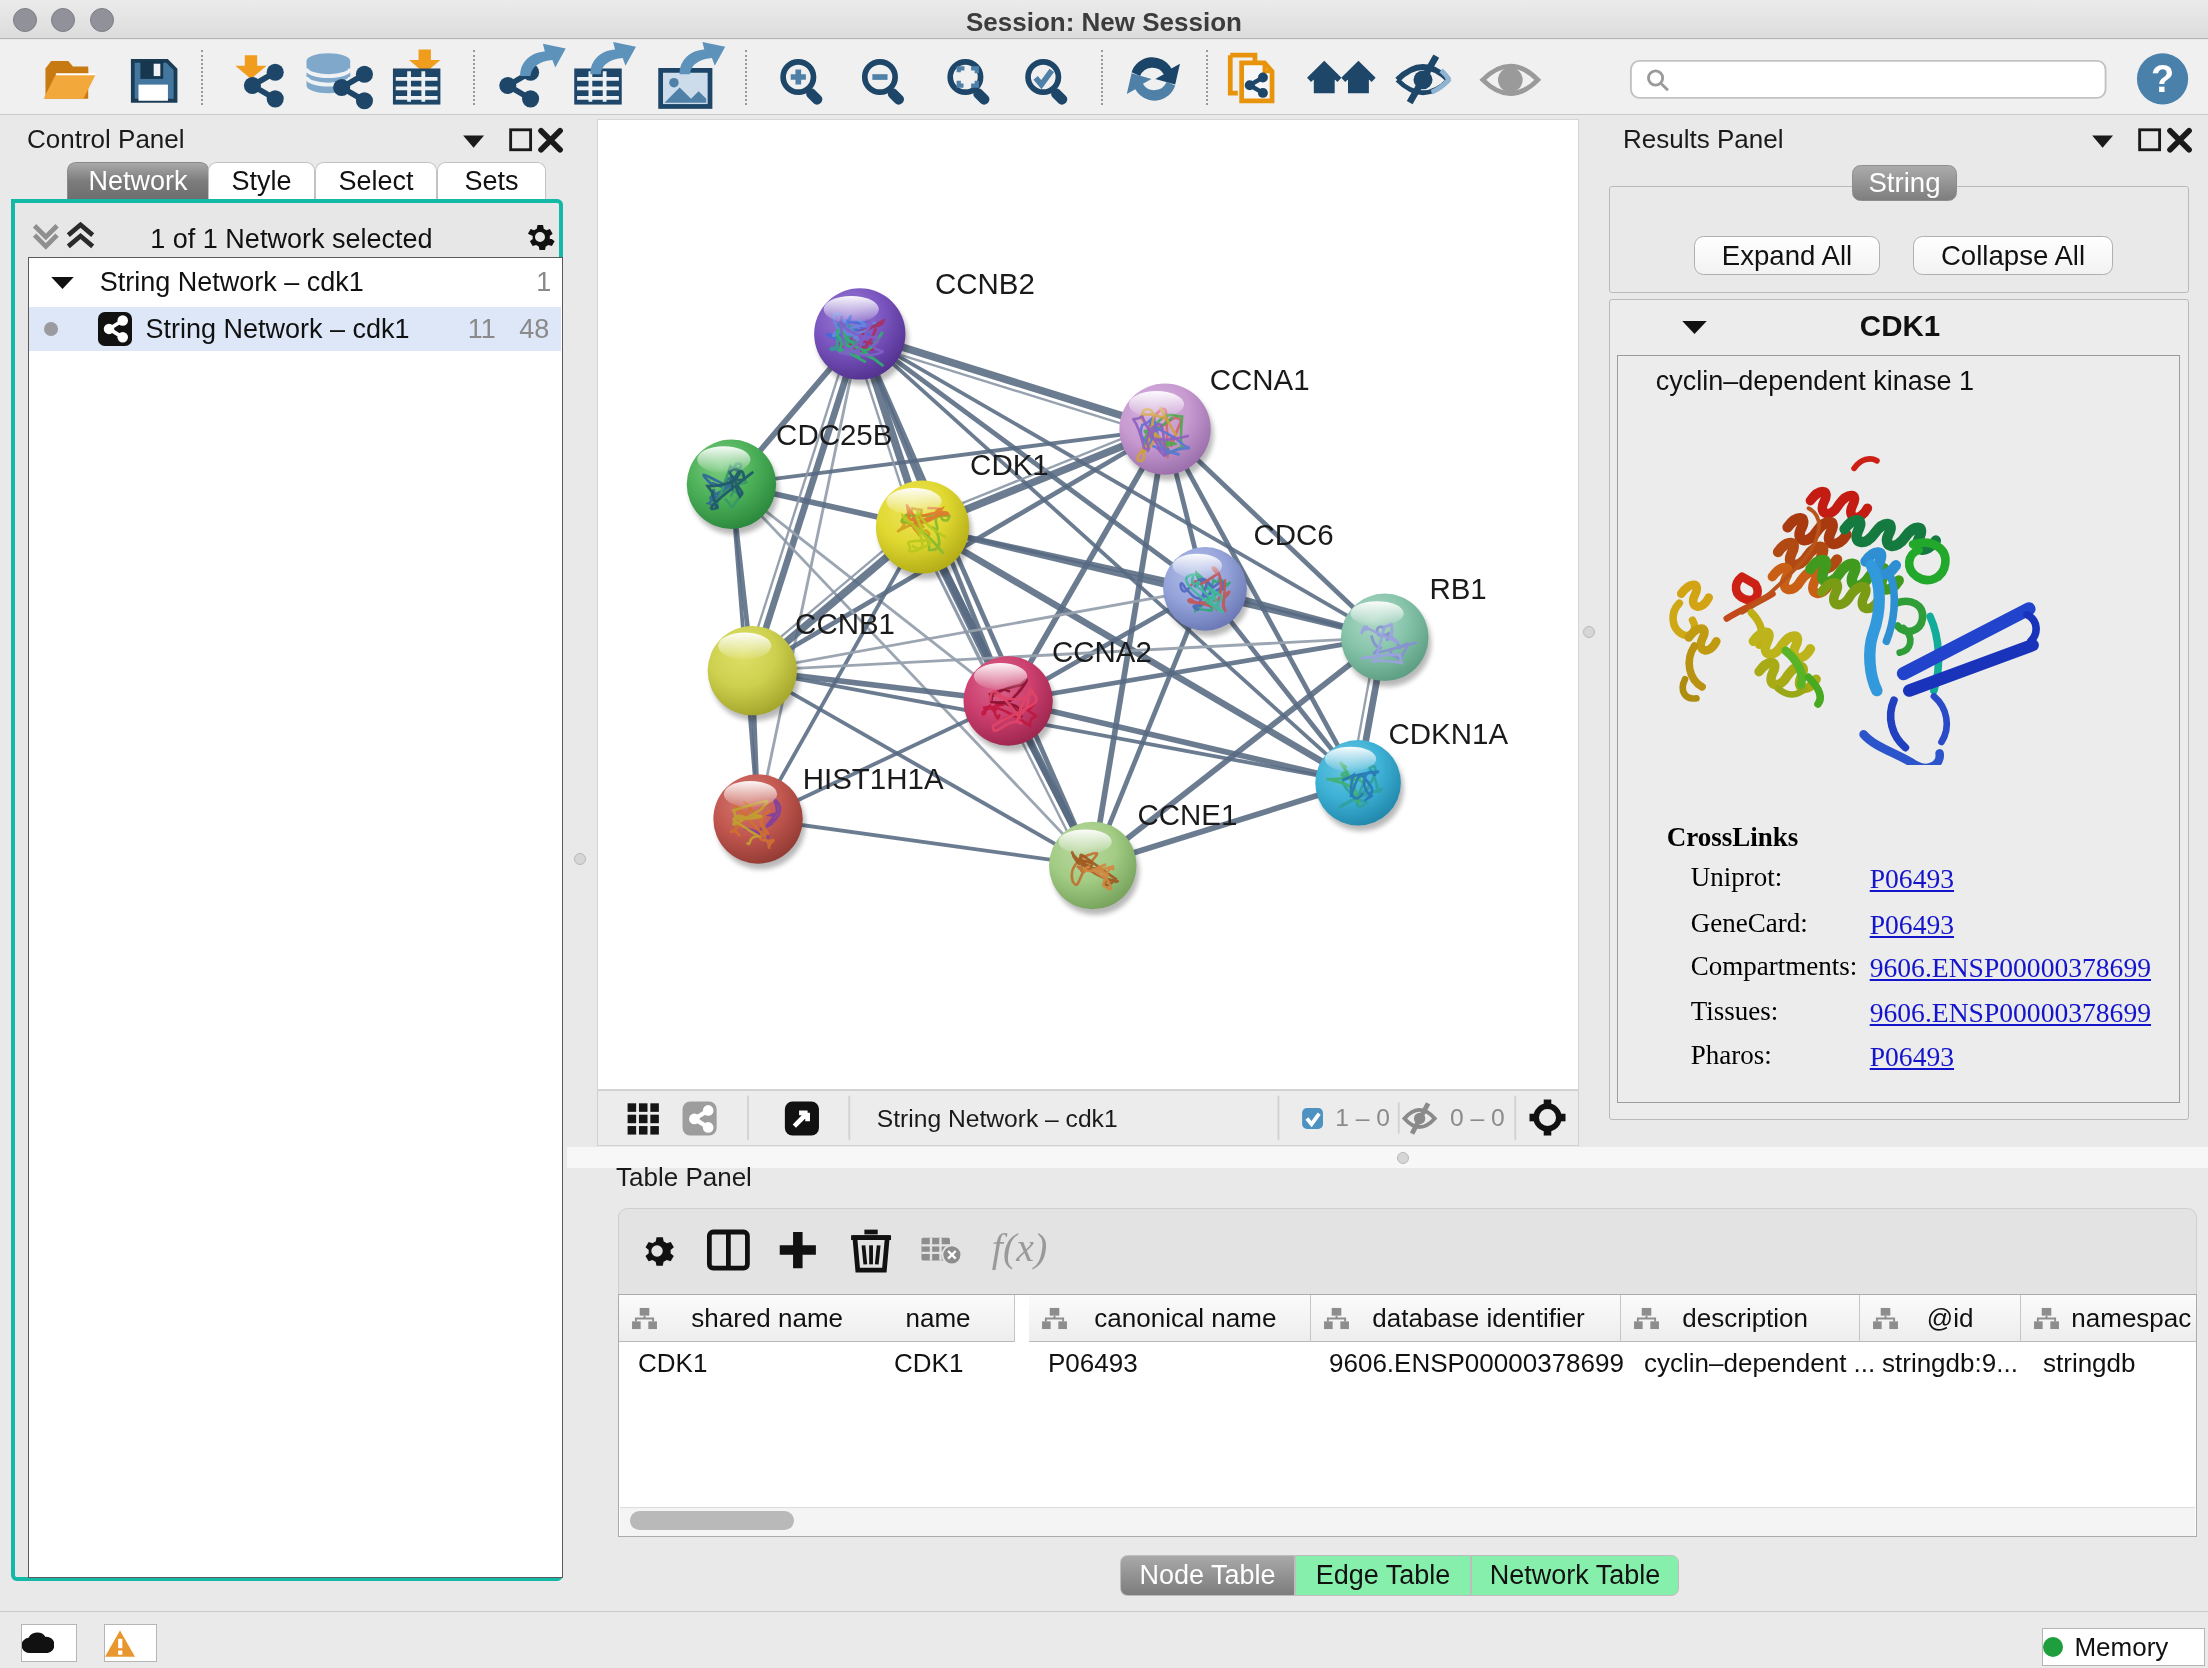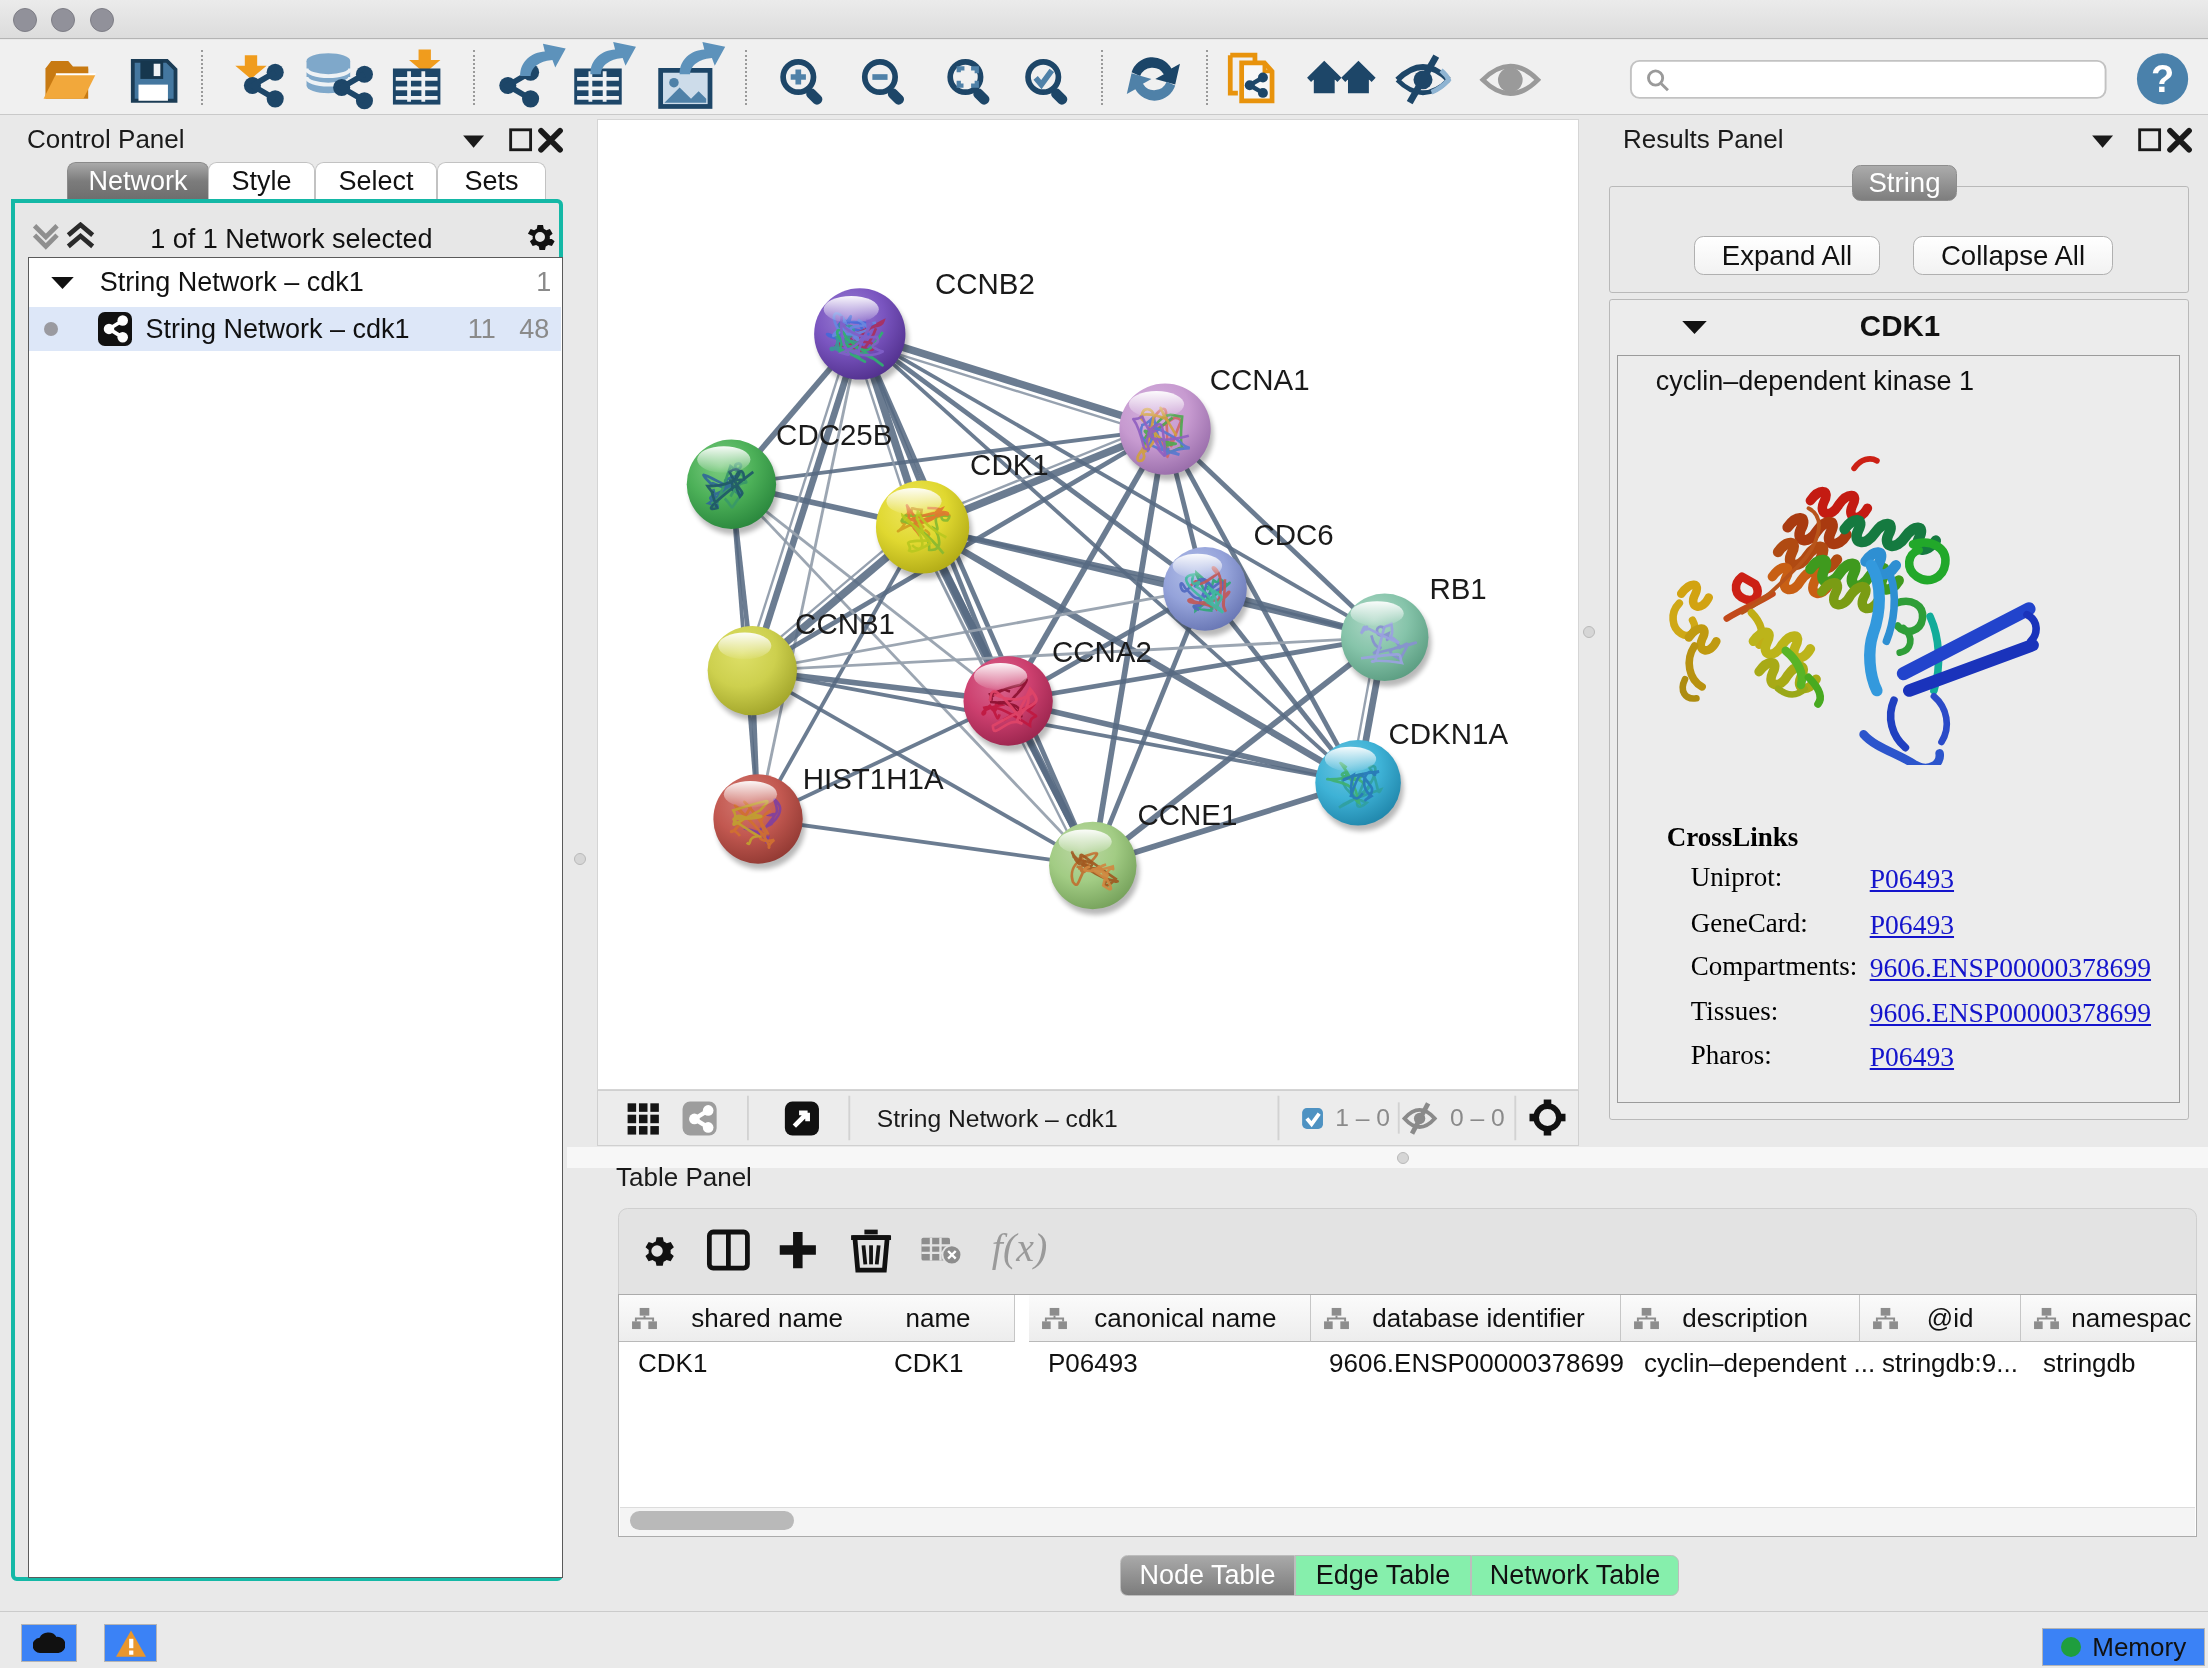--- a/index.html
+++ b/index.html
@@ -28,29 +28,30 @@
 .btn { position:absolute; background:linear-gradient(#ffffff,#f2f2f2); border:1px solid #b0b0b0; border-radius:9.5px; font-size:27.6px; color:#111; display:flex; align-items:center; justify-content:center; }
 .serif { font-family:"Liberation Serif", serif; }
 .link { color:#1414cc; text-decoration:underline; }
 
 #tp-toolbar { left:618px; top:1208px; width:1579px; height:87px; background:#e3e3e3; border:1px solid #cfcfcf; border-radius:9.5px 9.5px 0 0; }
 #tp-table { left:618px; top:1294px; width:1579px; height:243px; background:#fff; border:1px solid #ababab; }
 .th { position:absolute; top:0; height:47px; border-bottom:1px solid #b9b9b9; border-right:1px solid #c6c6c6; background:linear-gradient(#fbfbfb,#ededed); display:flex; align-items:center; font-size:26px; color:#111; }
 .td { position:absolute; top:47px; height:42px; display:flex; align-items:center; font-size:26px; color:#111; }
 .btab { position:absolute; top:1555px; height:41px; border:1px solid #bdbdbd; background:#86efac; font-size:27px; color:#111; display:flex; align-items:center; justify-content:center; }
 #statusbar { left:0; top:1611px; width:2208px; height:57px; background:#eaeaea; border-top:1px solid #cbcbcb; }
-.sbtn { position:absolute; background:#3b82f6; border:1px solid #b5b5b5; display:flex; align-items:center; justify-content:center; }
+.sbtn { position:absolute; background:#ffffff; border:1px solid #b5b5b5; display:flex; align-items:center; }
 .dot { position:absolute; width:12.4px; height:12.4px; border-radius:50%; background:#d6d6d6; border:1px solid #b9b9b9; }
 </style>
 </head>
 <body>
 <div class="abs" id="titlebar">
   <div class="tl" style="left:13.3px;"></div>
   <div class="tl" style="left:51px;"></div>
   <div class="tl" style="left:90px;"></div>
+  <div id="title">Session: New Session</div>
 </div>
 
 <div class="abs" id="toolbar">
 <svg width="2208" height="75" viewBox="0 0 2322 79" xmlns="http://www.w3.org/2000/svg">
 <defs>
 <g id="share">
           <circle cx="30" cy="6" r="9" fill="#1d4668"></circle>
           <circle cx="6" cy="20" r="9" fill="#1d4668"></circle>
           <circle cx="30" cy="34" r="9" fill="#1d4668"></circle>
           <path d="M30 6 L6 20 L30 34" stroke="#1d4668" stroke-width="6" fill="none"></path>

